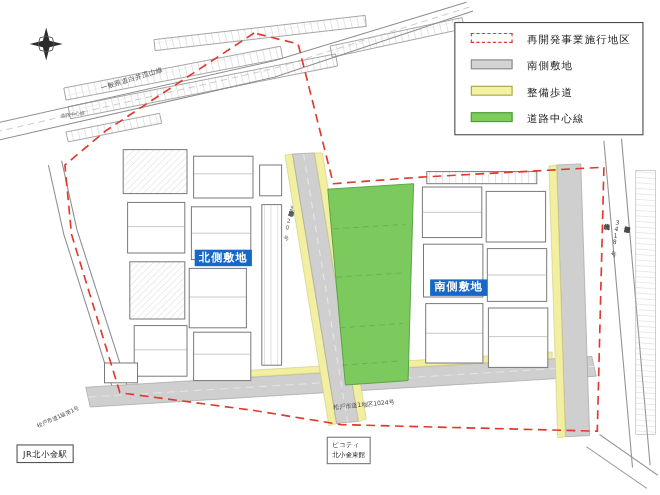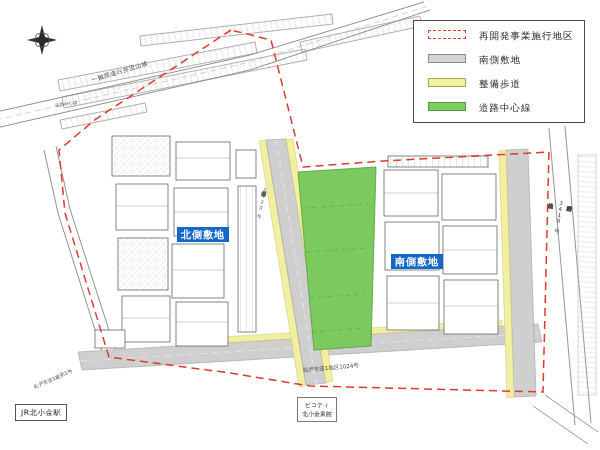--- a/index.html
+++ b/index.html
@@ -25,21 +25,21 @@
   .site-tag{
     position:absolute;background:#1668c8;color:#ffffff;font-weight:bold;
     font-size:10px;letter-spacing:1px;padding:2px 4px;line-height:1.1;
     white-space:nowrap;z-index:6;
   }
   .tag-north{left:177px;top:227px;text-align:center;}
   .tag-south{left:391px;top:234px;margin-top:20px;}
   
   .place-box{
     position:absolute;background:#ffffff;border:1px solid #555;color:#222;
-    white-space:nowrap;z-index:6;text-align:center;
+    white-space:nowrap;z-index:6;text-align:left;
   }
   .box-station{left:15px;top:404px;font-size:7.5px;padding:2.5px 5px;letter-spacing:0.5px;}
   .box-picoty{left:297px;top:397px;font-size:6px;padding:2px 4px;line-height:1.55;border-color:#777;}
   
   .road-label{
     position:absolute;color:#444;white-space:nowrap;z-index:4;
     transform-origin:left center;
   }
   .lbl-kendo{left:92px;top:76px;font-size:6px;letter-spacing:0.5px;transform:rotate(-17deg);}
   .lbl-center{left:55px;top:103px;font-size:4.5px;color:#666;transform:rotate(-8deg);}

